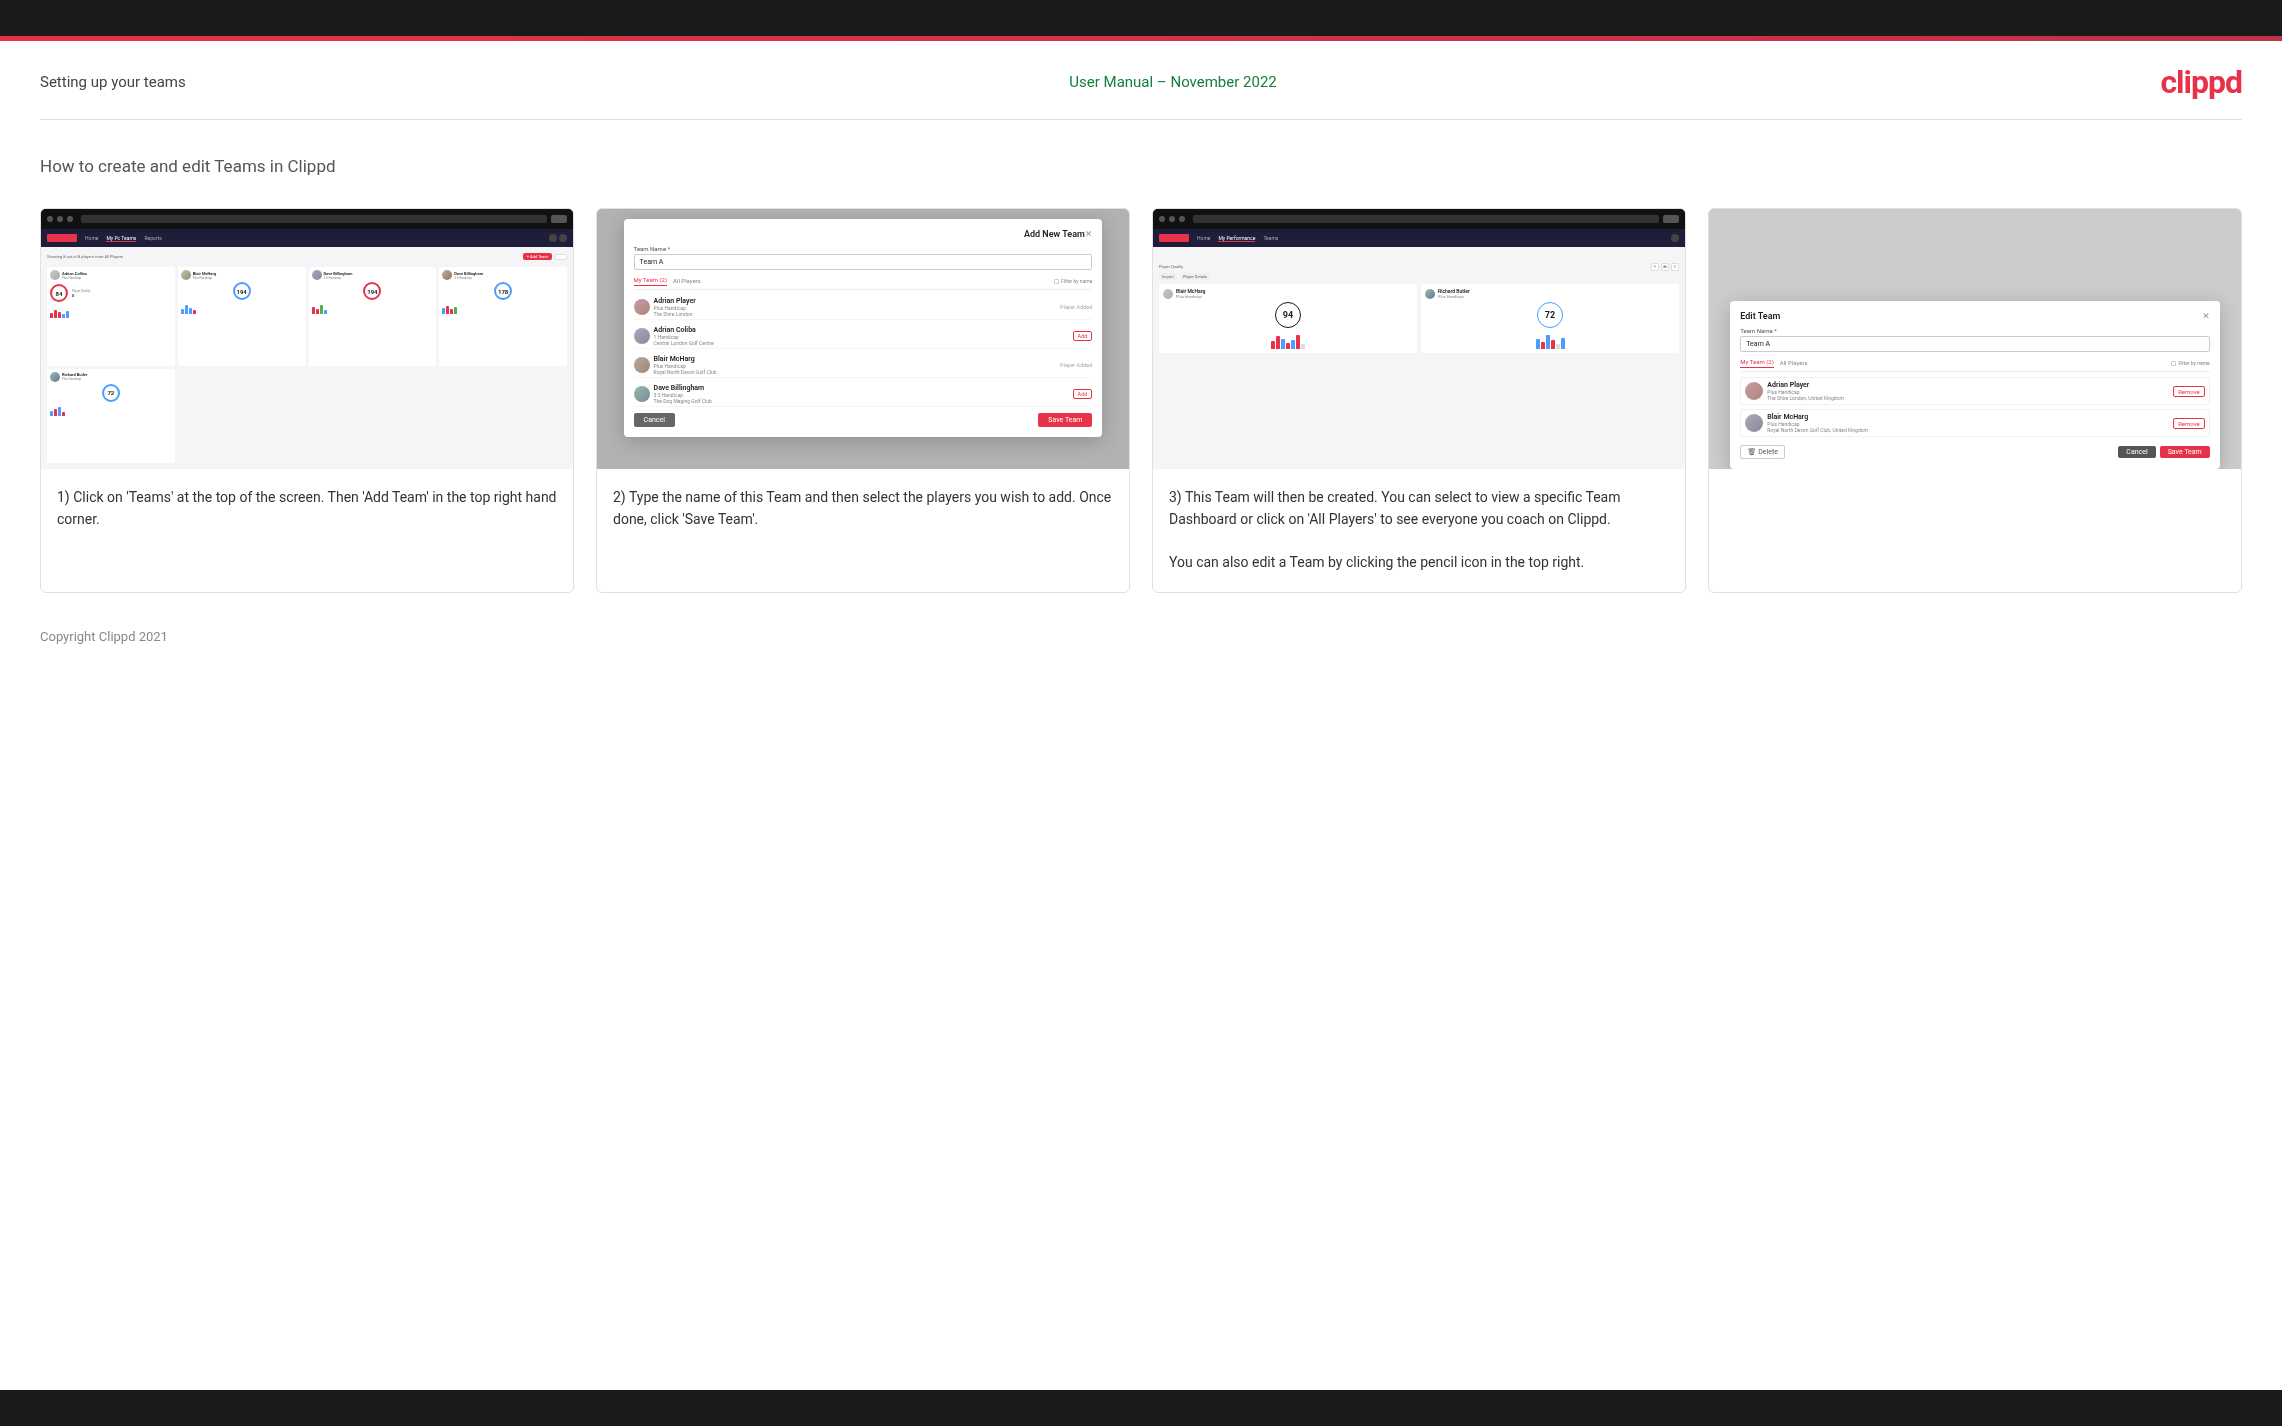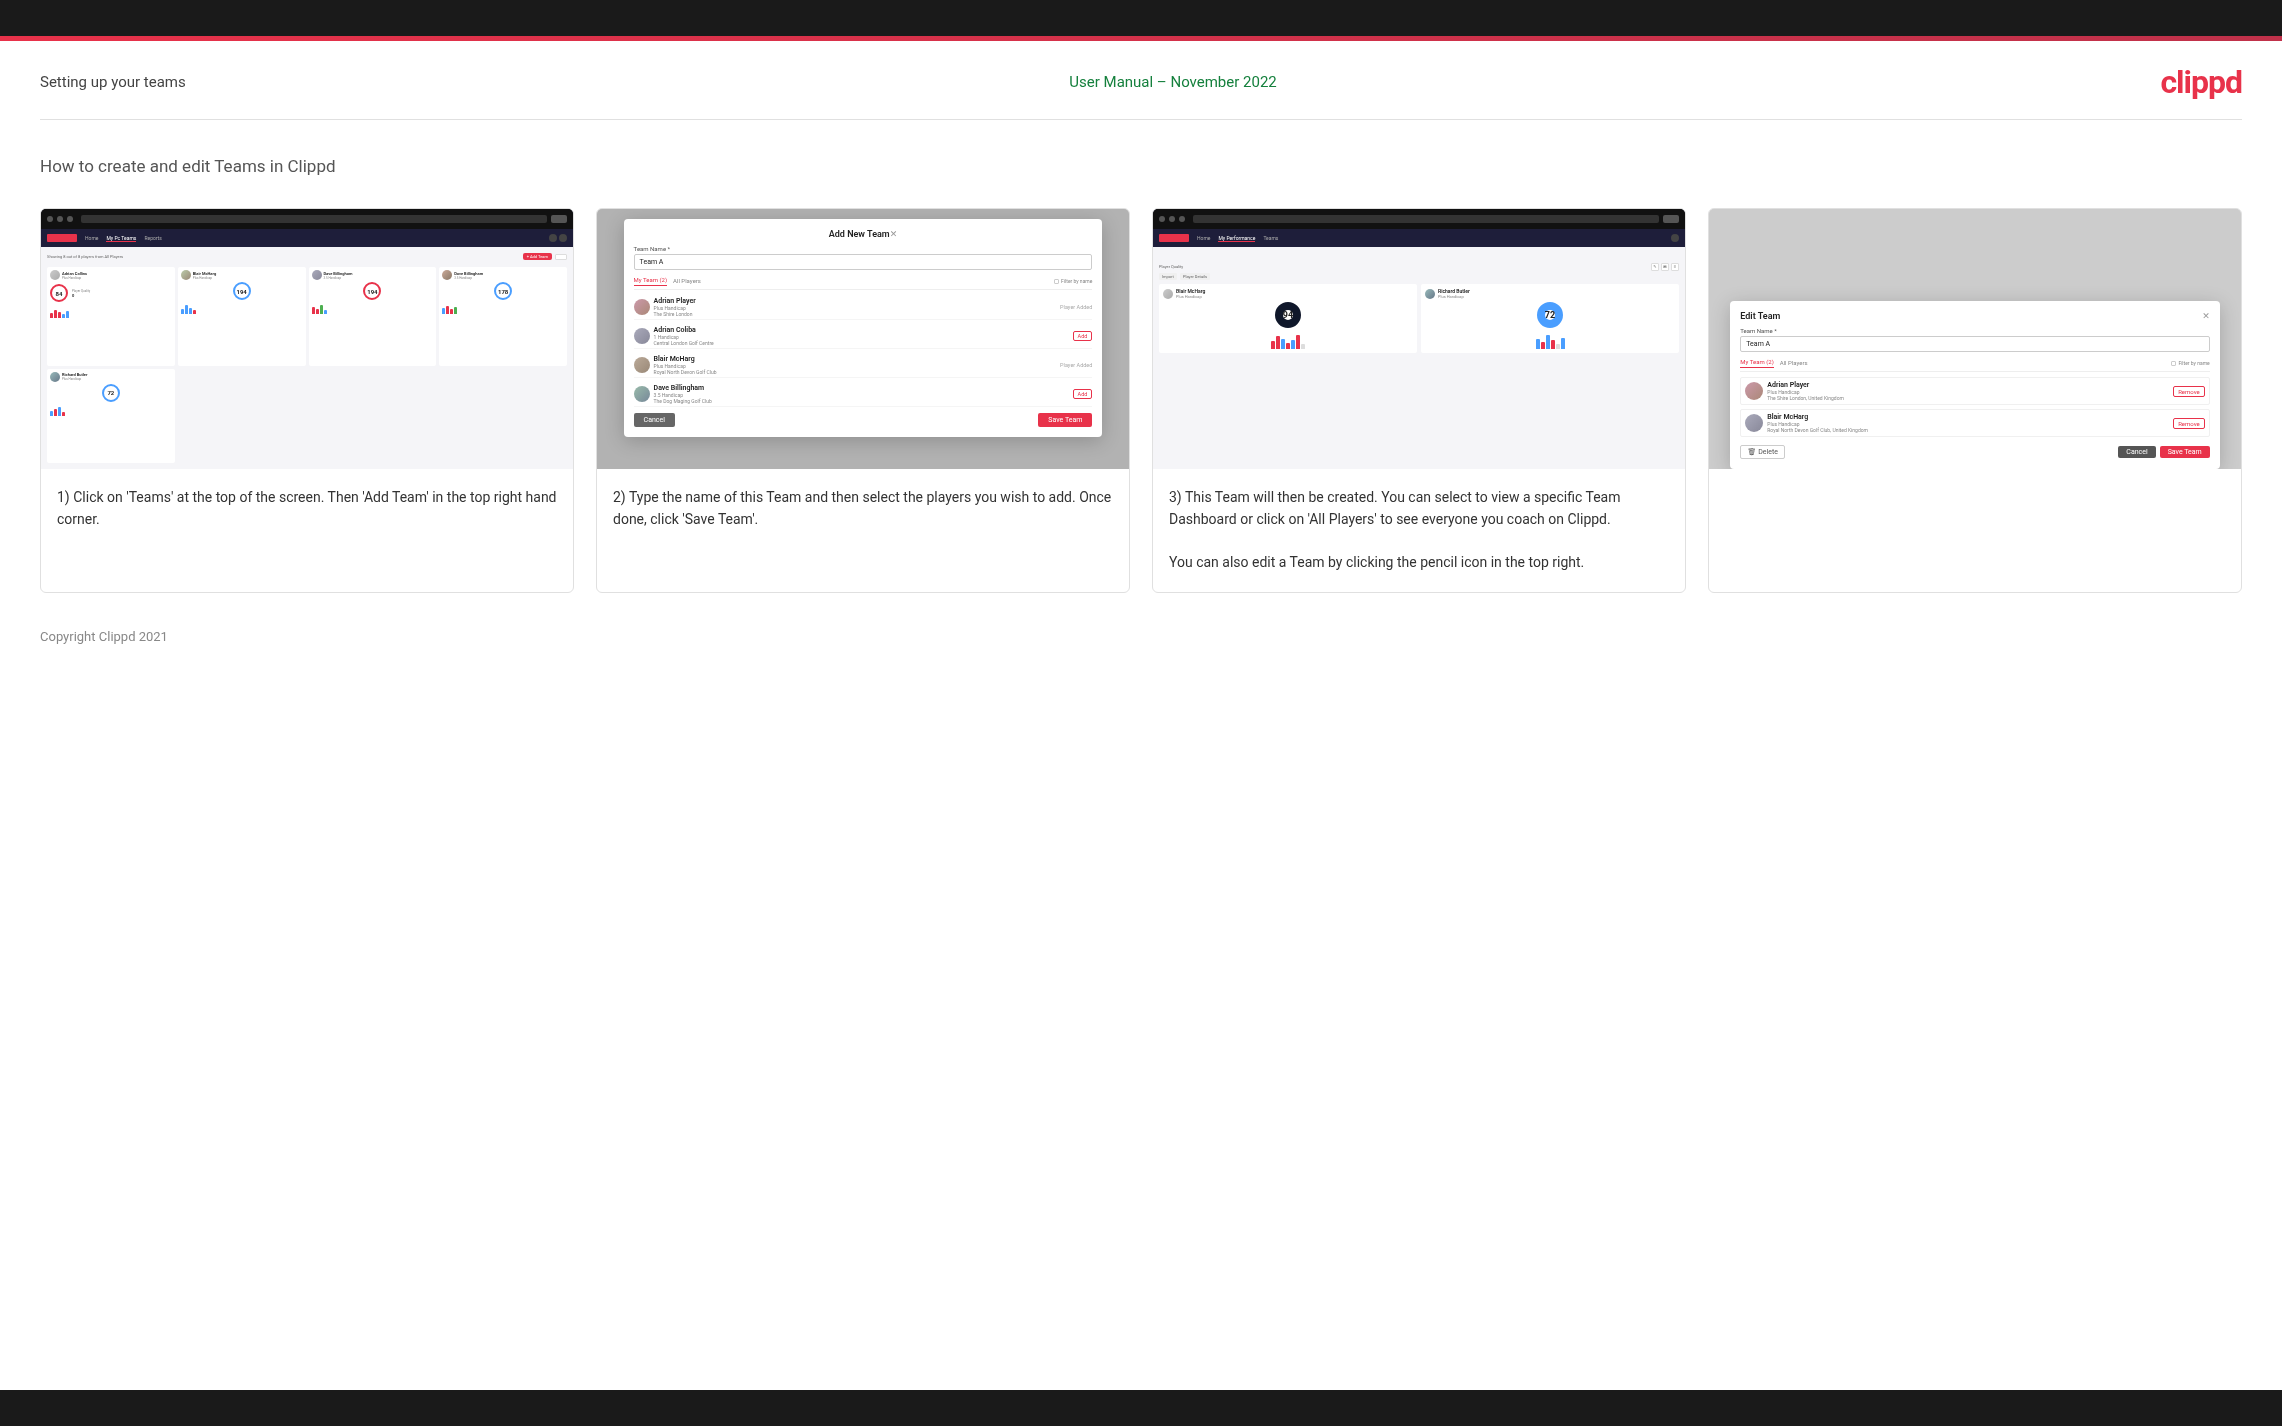--- a/index.html
+++ b/index.html
@@ -254,21 +254,21 @@
     }
     .modal-2 {
       background: #fff;
       border-radius: 4px;
       width: 90%;
       padding: 10px;
       box-shadow: 0 4px 20px rgba(0,0,0,0.2);
     }
     .modal-2-header {
       display: flex;
-      justify-content: center;
+      justify-content: flex-end;
       align-items: center;
       margin-bottom: 6px;
     }
     .modal-2-title {
       font-size: 9px;
       font-weight: 600;
       color: #222;
     }
     .modal-2-close {
       font-size: 9px;
@@ -447,21 +447,21 @@
     }
     .ss3-player-header {
       display: flex;
       align-items: center;
       gap: 3px;
       margin-bottom: 3px;
     }
     .ss3-score-big {
       width: 26px; height: 26px;
       border-radius: 50%;
-      border: 8px solid #0f172a;
+      border: 1px solid #0f172a;
       display: flex;
       align-items: center;
       justify-content: center;
       font-size: 9px;
       font-weight: 700;
       color: #222;
       margin: 0 auto 3px;
     }
     .ss3-score-blue {
       border-color: #4a9eff;

